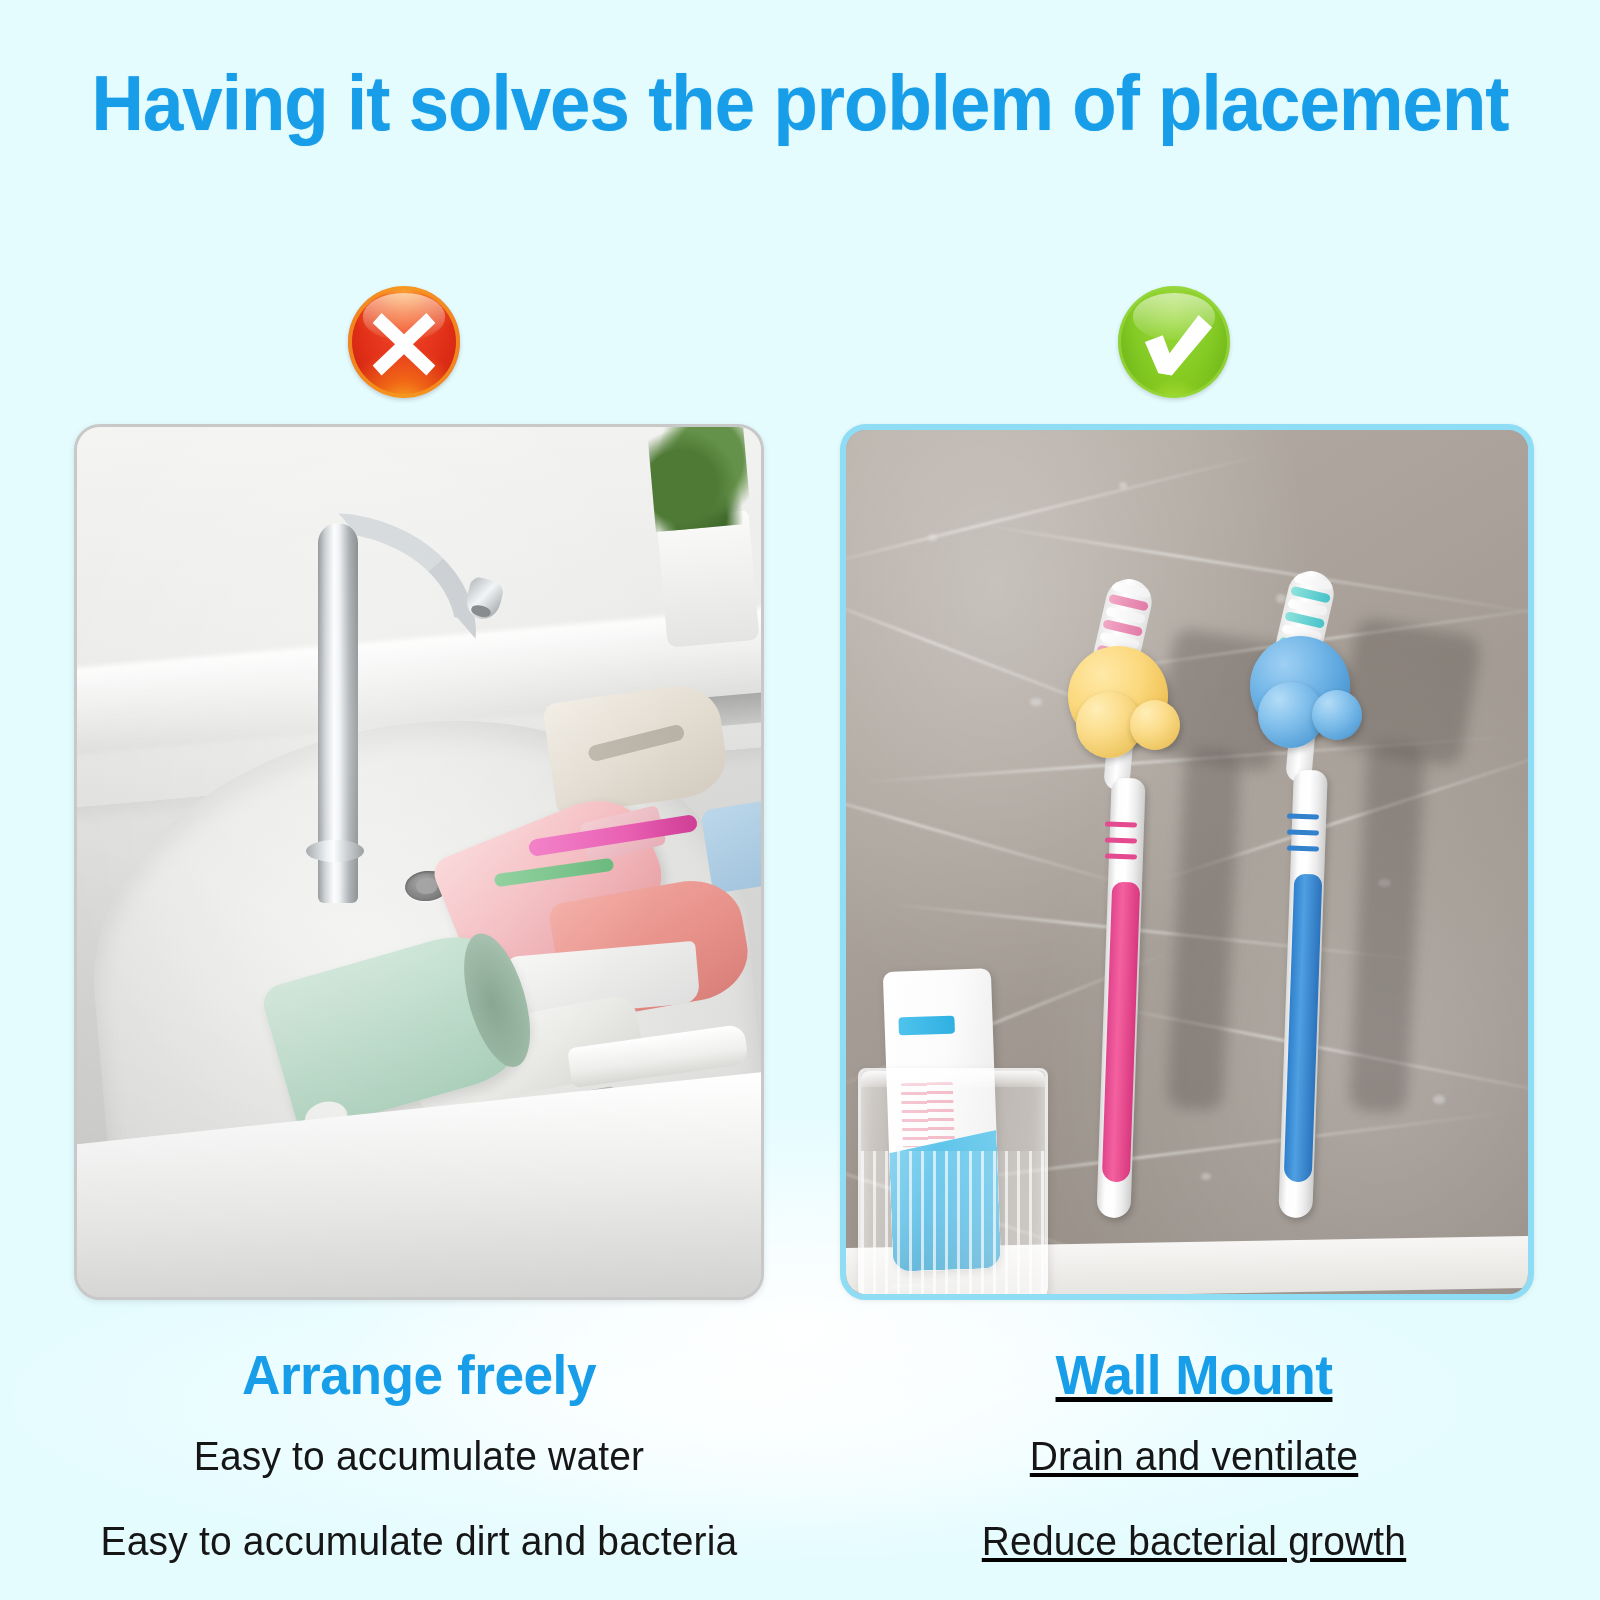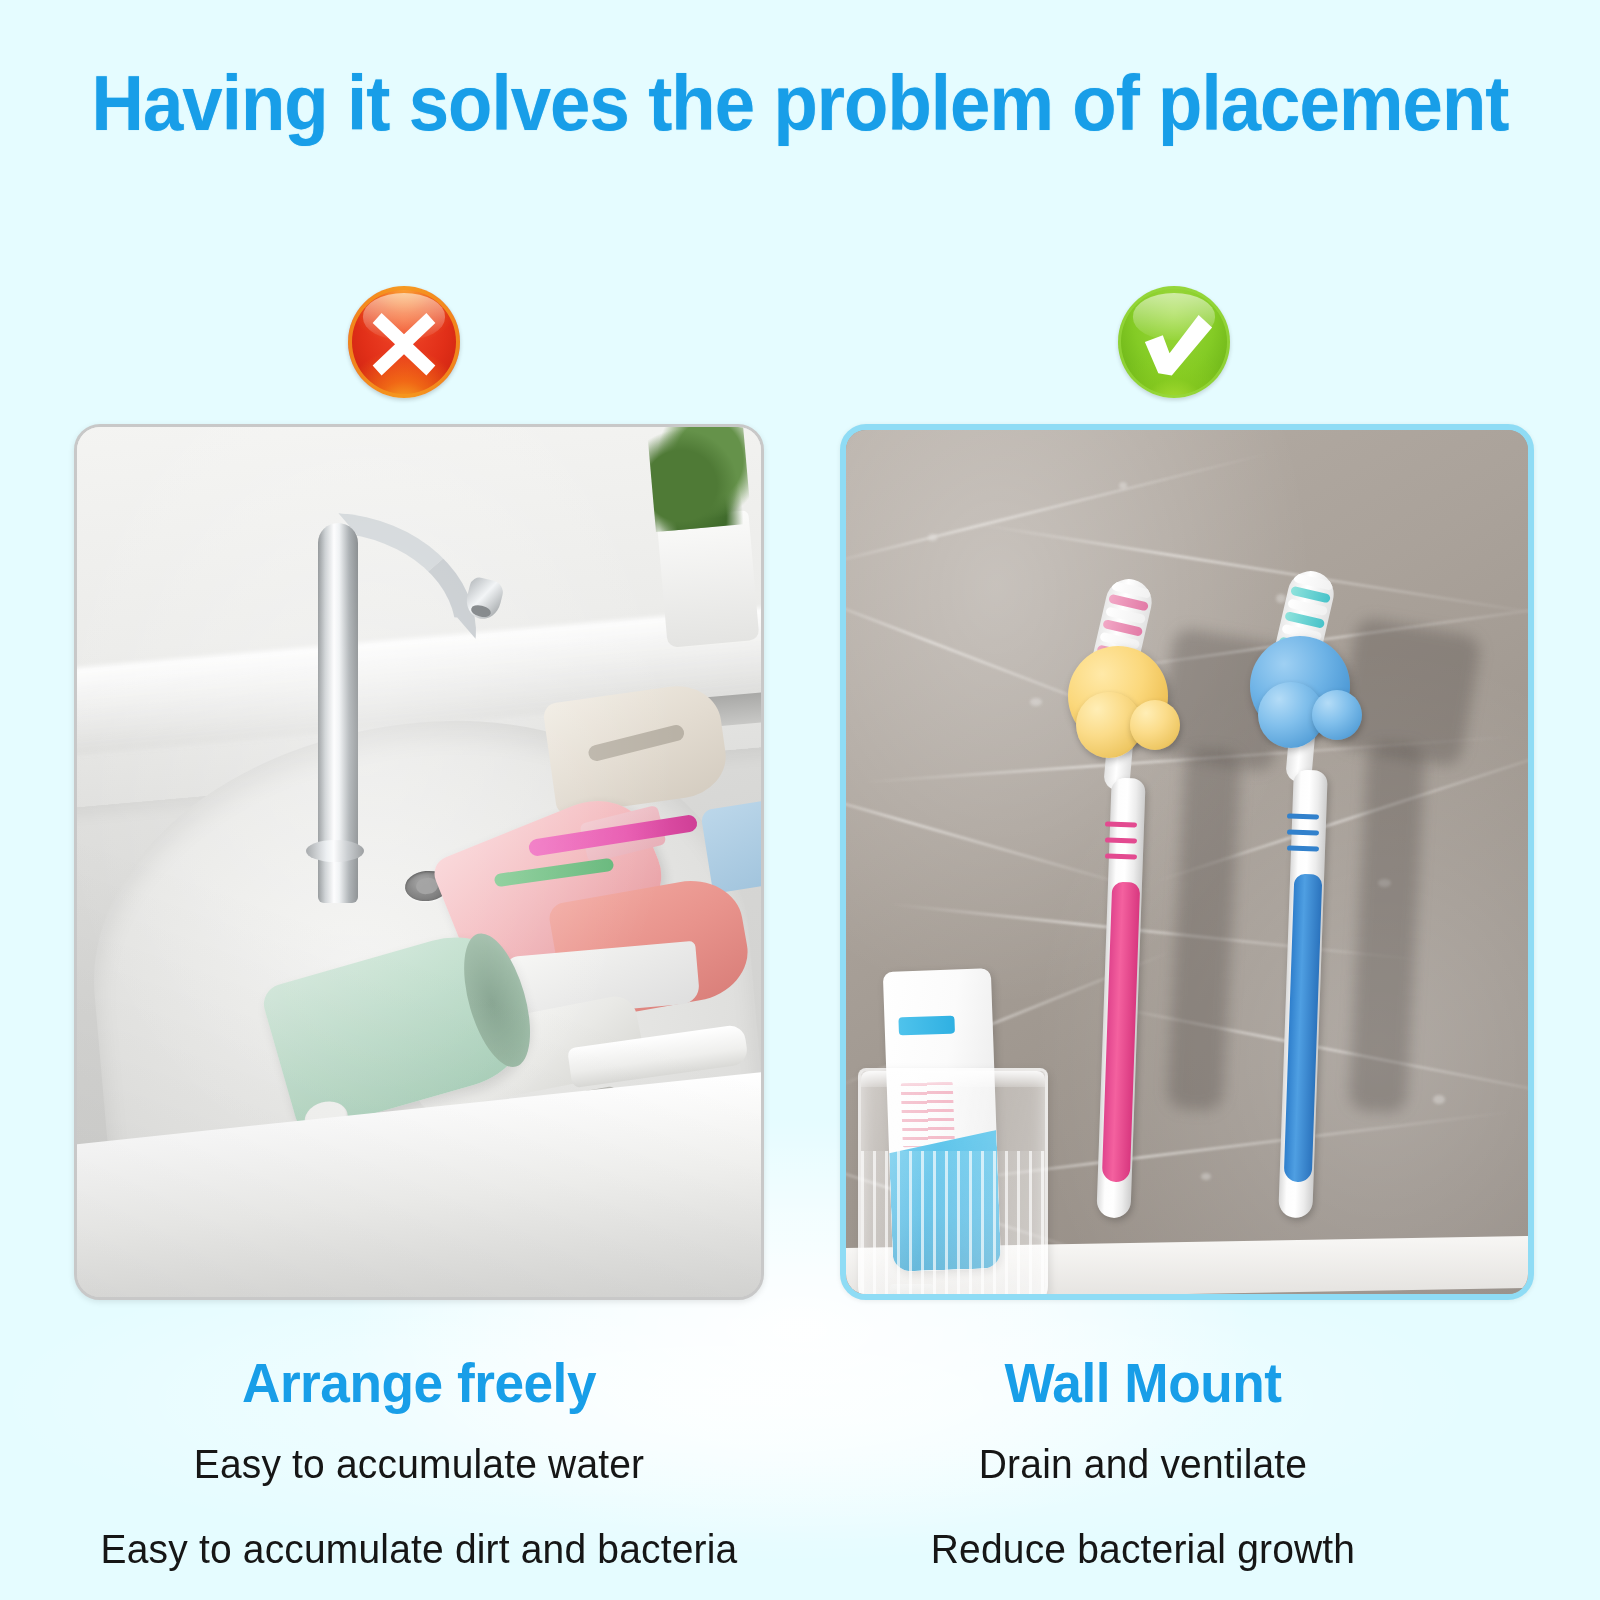--- a/index.html
+++ b/index.html
@@ -505,24 +505,23 @@
     position:absolute; left:0; top:0; width:100%; height:16px;
     background:linear-gradient(180deg, rgba(255,255,255,.85), rgba(255,255,255,.2));
     border-radius:8px 8px 0 0;
   }
 
   
   .caption {
     position:absolute;
     width:690px;
     text-align:center;
-    margin-top:8px;
   }
   .caption.left  { left:74px;  top:1342px; }
-  .caption.right { left:798px; top:1342px; }
+  .caption.right { left:849px; top:1342px;text-decoration:underline; }
 
   .cap-title {
     font-family:"Liberation Sans Narrow","Liberation Sans", sans-serif;
     font-size:56px;
     font-weight:bold;
     color:#189ee8;
     letter-spacing:-.5px;
     transform:scaleX(.95);
     white-space:nowrap;
   }

